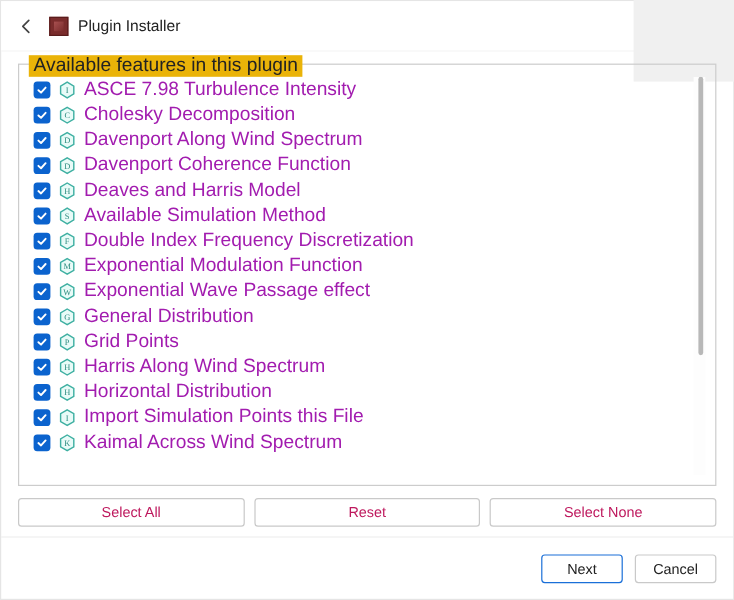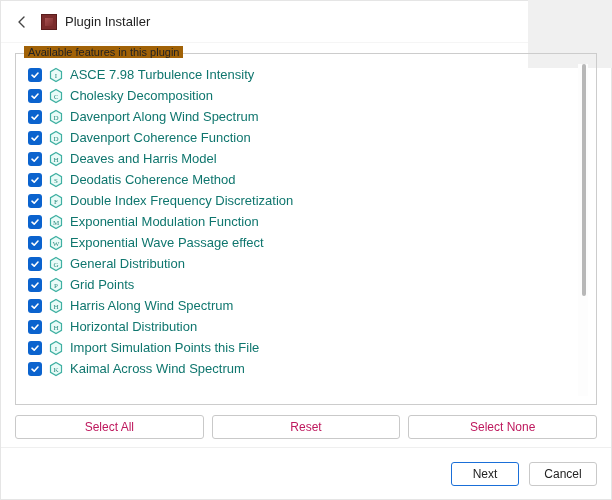--- a/index.html
+++ b/index.html
@@ -75,23 +75,23 @@
     border: 1px solid #ccc;
     flex: 1;
     display: flex;
     flex-direction: column;
     position: relative;
   }
   .group-label {
     position: absolute;
     top: -8px;
     left: 8px;
-    background: #a16207;
+    background: #eab308;
     padding: 0 4px;
-    font-size: 11px;
+    font-size: 16px;
     color: #222;
   }
   .list {
     margin: 10px 8px 8px 8px;
     flex: 1;
     overflow: hidden;
     position: relative;
   }
   .list-inner {
     position: absolute;
@@ -119,22 +119,22 @@
   .feat-icon {
     width: 16px;
     height: 16px;
     margin-right: 6px;
     display: flex;
     align-items: center;
     justify-content: center;
     flex: 0 0 16px;
   }
   .item-label {
-    font-size: 13px;
-    color: #0f766e;
+    font-size: 16px;
+    color: #a21caf;
     white-space: nowrap;
   }
   .scrollbar {
     position: absolute;
     top: 0;
     right: 0;
     width: 10px;
     height: 100%;
     background: #fdfdfd;
   }
@@ -293,21 +293,21 @@
                 <svg width="10" height="10" viewBox="0 0 10 10">
                   <path d="M2 5.2 L4.2 7.2 L8 3" stroke="#fff" stroke-width="1.6" fill="none" stroke-linecap="round" stroke-linejoin="round"></path>
                 </svg>
               </div>
               <div class="feat-icon">
                 <svg width="16" height="16" viewBox="0 0 16 16">
                   <path class="hex-path" d="M8 1.5 L13.5 4.7 V11.3 L8 14.5 L2.5 11.3 V4.7 Z"></path>
                   <text x="8" y="10.5" text-anchor="middle" font-size="7" font-family="Segoe UI" fill="#2a8a7d">S</text>
                 </svg>
               </div>
-              <div class="item-label">Deodatis Coherence Method</div>
+              <div class="item-label">Available Simulation Method</div>
             </div>
             <div class="item">
               <div class="cb">
                 <svg width="10" height="10" viewBox="0 0 10 10">
                   <path d="M2 5.2 L4.2 7.2 L8 3" stroke="#fff" stroke-width="1.6" fill="none" stroke-linecap="round" stroke-linejoin="round"></path>
                 </svg>
               </div>
               <div class="feat-icon">
                 <svg width="16" height="16" viewBox="0 0 16 16">
                   <path class="hex-path" d="M8 1.5 L13.5 4.7 V11.3 L8 14.5 L2.5 11.3 V4.7 Z"></path>

